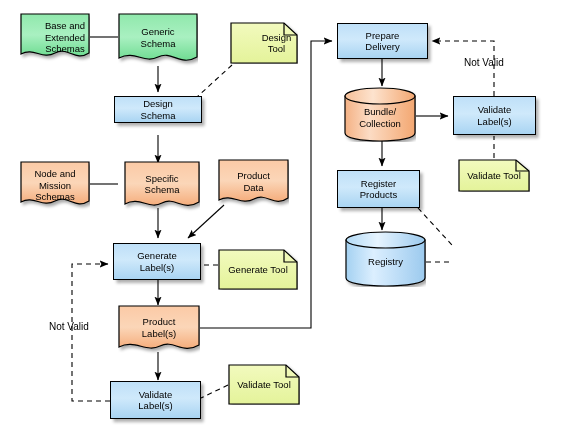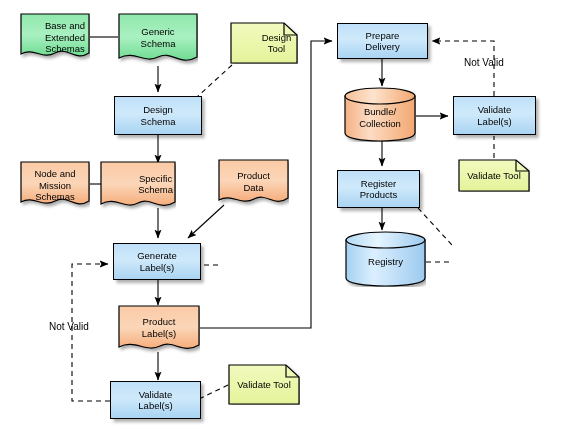--- a/index.html
+++ b/index.html
@@ -145,62 +145,69 @@
         <filter id="shN" x="-30%" y="-30%" width="185%" height="190%">
           <feDropShadow dx="2.2" dy="2.6" stdDeviation="1.5" flood-color="#000" flood-opacity="0.34"></feDropShadow>
         </filter>
       </defs>
       <path filter="url(#shN)" d="M1,1 H54 L67,13 V41 H1 Z" fill="url(#gN1)" stroke="#000" stroke-width="1.2"></path>
       <path d="M54,1 V13 H67" fill="none" stroke="#000" stroke-width="1.2"></path>
     </svg>
     <span class="lbl">Design Tool</span>
   </div>
 
-  <div class="node rect" style="left:114px;top:96px;width:88px;height:39px;justify-content:center;">
+  <div class="node rect" style="left:114px;top:96px;width:88px;height:27px;justify-content:center;">
     <span class="lbl">Design
 Schema</span>
   </div>
 
   <div class="node doc" style="left:20px;top:161px;width:70px;height:49px;">
     <svg viewBox="0 0 70 49" preserveAspectRatio="none">
       <defs>
         <linearGradient id="gO1" x1="0" y1="0" x2="0" y2="1">
           <stop offset="0" stop-color="#fbcaa6"></stop>
             <stop offset="0.5" stop-color="#fbd6b8"></stop>
           <stop offset="1" stop-color="#f5ad7c"></stop>
         </linearGradient>
       </defs>
       <path filter="url(#sh1)" d="M1,1 H69 V40 C55,49 48,33 35,40 C22,47 14,34 1,41 Z" fill="url(#gO1)" stroke="#000" stroke-width="1.2"></path>
     </svg>
     <span class="lbl">Node and
 Mission
 Schemas</span>
   </div>
 
-  <div class="node doc" style="left:100px;top:161px;width:76px;height:51px;justify-content:flex-end;">
+  <div class="node doc" style="left:124px;top:161px;width:76px;height:51px;">
     <svg viewBox="0 0 76 51" preserveAspectRatio="none">
       <path filter="url(#sh1)" d="M1,1 H75 V41 C59,51 51,35 38,42 C25,49 16,35 1,43 Z" fill="url(#gO1)" stroke="#000" stroke-width="1.2"></path>
     </svg>
     <span class="lbl" style="margin-top:-5px;">Specific
 Schema</span>
   </div>
 
   <div class="node doc" style="left:218px;top:159px;width:71px;height:49px;">
     <svg viewBox="0 0 71 49" preserveAspectRatio="none">
       <path filter="url(#sh1)" d="M1,1 H70 V39 C56,49 49,33 36,40 C23,47 14,34 1,41 Z" fill="url(#gO1)" stroke="#000" stroke-width="1.2"></path>
     </svg>
     <span class="lbl" style="margin-top:-4px;">Product
 Data</span>
   </div>
 
   <div class="node rect" style="left:113px;top:243px;width:88px;height:37px;">
     <span class="lbl">Generate
 Label(s)</span>
   </div>
 
+  <div class="node note" style="left:218px;top:249px;width:80px;height:41px;">
+    <svg viewBox="0 0 80 41" preserveAspectRatio="none">
+      <path filter="url(#shN)" d="M1,1 H66 L79,13 V40 H1 Z" fill="url(#gN1)" stroke="#000" stroke-width="1.2"></path>
+      <path d="M66,1 V13 H79" fill="none" stroke="#000" stroke-width="1.2"></path>
+    </svg>
+    <span class="lbl">Generate Tool</span>
+  </div>
 
   <div class="node doc" style="left:118px;top:305px;width:82px;height:50px;">
     <svg viewBox="0 0 82 50" preserveAspectRatio="none">
       <path filter="url(#sh1)" d="M1,1 H81 V40 C64,50 56,34 42,41 C28,48 17,34 1,42 Z" fill="url(#gO1)" stroke="#000" stroke-width="1.2"></path>
     </svg>
     <span class="lbl" style="margin-top:-5px;">Product
 Label(s)</span>
   </div>
 
   <div class="node rect" style="left:110px;top:381px;width:91px;height:38px;">

